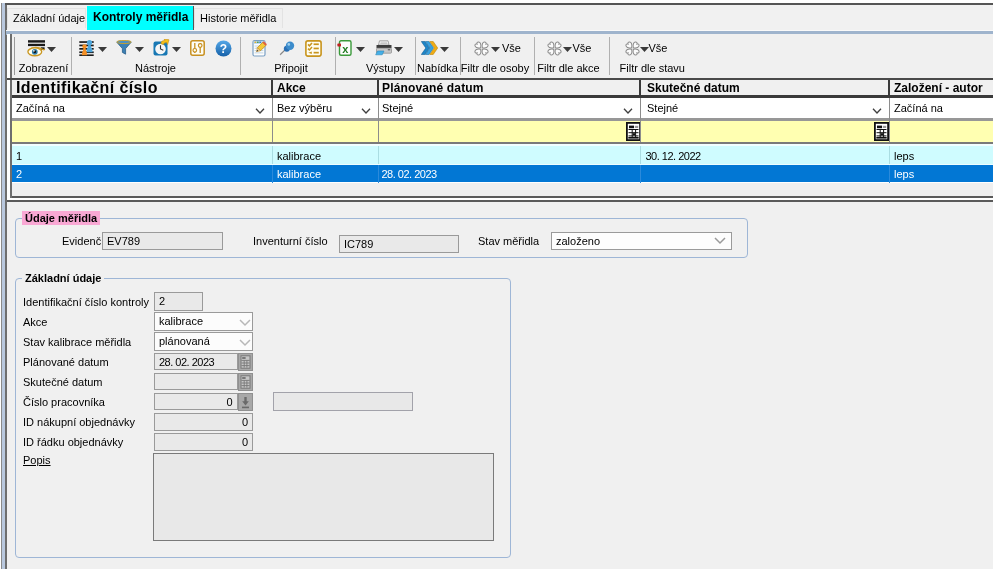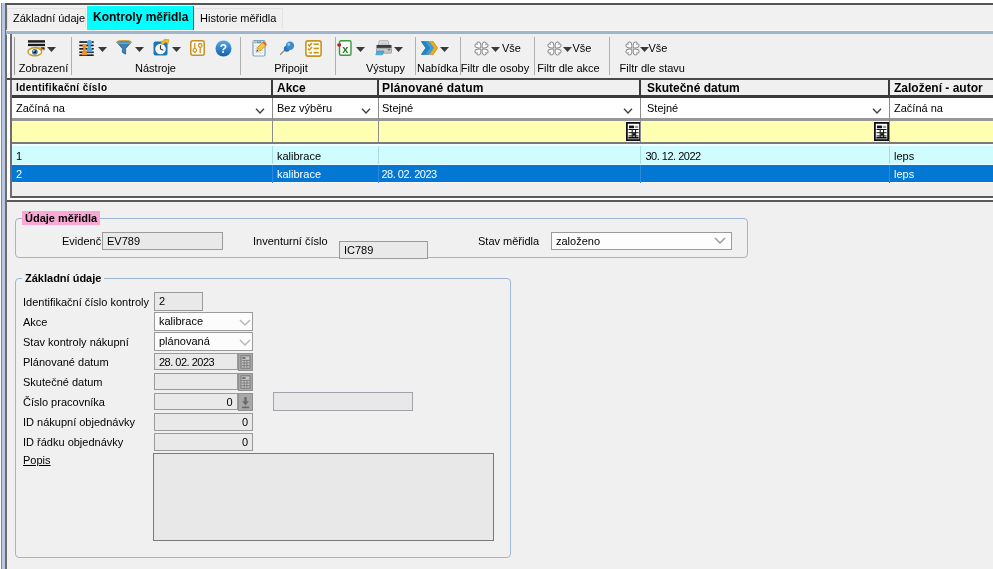--- a/index.html
+++ b/index.html
@@ -231,21 +231,21 @@
   </svg>
 <svg class="abs" style="left:640px;top:47px;" width="9" height="5" viewBox="0 0 9 5">
     <path d="M0 0 H9 L4.5 5 Z" fill="#3a3a3a"></path>
   </svg>
 <div class="lbl" style="left:648.5px;top:41px;">Vše</div>
 
 <div class="abs" style="left:6.5px;top:77.5px;width:986.5px;height:2px;background:#4a4a4a;"></div>
 
 <div class="abs" style="left:12px;top:79.5px;width:981px;height:15.5px;background:#f0f0f0;"></div>
 <div class="abs" style="left:12px;top:95px;width:981px;height:2.5px;background:#3a3a3a;"></div>
-<div class="lbl bold" style="left:16px;top:81px;font-size:10px;letter-spacing:0.4px;">Identifikační číslo</div>
+<div class="lbl bold" style="left:16px;top:81px;font-size:16px;letter-spacing:0.4px;">Identifikační číslo</div>
 <div class="lbl bold" style="left:277px;top:81px;font-size:12px;">Akce</div>
 <div class="lbl bold" style="left:382px;top:81px;font-size:12px;letter-spacing:0.15px;">Plánované datum</div>
 <div class="lbl bold" style="left:647px;top:81px;font-size:12px;">Skutečné datum</div>
 <div class="lbl bold" style="left:894px;top:81px;font-size:12px;">Založení - autor</div>
 <div class="abs" style="left:271px;top:79.5px;width:2px;height:18px;background:#3a3a3a;"></div>
 <div class="abs" style="left:377px;top:79.5px;width:2px;height:18px;background:#3a3a3a;"></div>
 <div class="abs" style="left:639px;top:79.5px;width:2px;height:18px;background:#3a3a3a;"></div>
 <div class="abs" style="left:888px;top:79.5px;width:2px;height:18px;background:#3a3a3a;"></div>
 
 <div class="abs" style="left:12px;top:97.5px;width:981px;height:20.5px;background:#fff;"></div>
@@ -332,40 +332,40 @@
 <div class="abs" style="left:12px;top:196px;width:981px;height:2px;background:#5a5a5a;"></div>
 <div class="abs" style="left:6.5px;top:199.5px;width:986.5px;height:2px;background:#5a5a5a;"></div>
 
 <div class="abs" style="left:6.5px;top:201.5px;width:986.5px;height:367.5px;background:#f0f0f0;"></div>
 
 <div class="abs" style="left:15px;top:217.5px;width:733px;height:40px;border:1px solid #9eb6d6;border-radius:4px;box-sizing:border-box;"></div>
 <div class="lbl bold" style="left:22px;top:211px;background:#f9a8d4;padding:0 3px;">Údaje měřidla</div>
 <div class="lbl" style="left:23px;top:234px;padding-left:39px;">Evidenční číslo</div>
 <div class="inp" style="left:102px;top:231.5px;width:120.5px;height:18px;">EV789</div>
 <div class="lbl" style="left:253px;top:234px;">Inventurní číslo</div>
-<div class="inp" style="left:339px;top:241px;width:89px;height:18px;">IC789</div>
+<div class="inp" style="left:339px;top:235px;width:120px;height:18px;">IC789</div>
 <div class="lbl" style="left:478px;top:234px;">Stav měřidla</div>
 <div class="inp" style="left:551px;top:231.5px;width:181px;height:18px;background:#fdfdfd;border-color:#9a9a9a;">založeno</div>
 <svg class="abs" style="left:713px;top:237px;" width="14" height="8" viewBox="0 0 14 8">
     <path d="M2 1 L7 6 L12 1" stroke="#9a9a9a" stroke-width="1.5" fill="none"></path>
   </svg>
 
 <div class="abs" style="left:15px;top:277.5px;width:495.5px;height:280.5px;border:1px solid #9eb6d6;border-radius:4px;box-sizing:border-box;"></div>
 <div class="lbl bold" style="left:22px;top:271px;background:#f0f0f0;padding:0 3px;">Základní údaje</div>
 
 <div class="lbl" style="left:23px;top:294.5px;text-align:right;">Identifikační číslo kontroly</div>
 <div class="inp" style="left:154px;top:292px;width:49px;height:18.5px;">2</div>
 
 <div class="lbl" style="left:23px;top:314.5px;">Akce</div>
 <div class="inp" style="left:154px;top:312px;width:99px;height:19px;background:#fcfcfc;border-color:#9a9a9a;">kalibrace</div>
 <svg class="abs" style="left:238px;top:318.5px;" width="14" height="8" viewBox="0 0 14 8">
     <path d="M2 1 L7 6 L12 1" stroke="#b8b8b8" stroke-width="1.5" fill="none"></path>
   </svg>
 
-<div class="lbl" style="left:23px;top:334.5px;">Stav kontroly nákupní</div>
+<div class="lbl" style="left:23px;top:334.5px;">Stav kalibrace měřidla</div>
 <div class="inp" style="left:154px;top:332.3px;width:99px;height:19px;background:#fcfcfc;border-color:#9a9a9a;">plánovaná</div>
 <svg class="abs" style="left:238px;top:338.5px;" width="14" height="8" viewBox="0 0 14 8">
     <path d="M2 1 L7 6 L12 1" stroke="#b8b8b8" stroke-width="1.5" fill="none"></path>
   </svg>
 
 <div class="lbl" style="left:23px;top:354.5px;">Plánované datum</div>
 <div class="inp" style="left:154px;top:352.5px;width:83.5px;height:17.8px;letter-spacing:-0.5px;">28. 02. 2023</div>
 <svg class="abs" style="left:238px;top:352.5px;" width="15" height="18" viewBox="0 0 15 18">
   <rect x="0.5" y="0.5" width="14" height="17" fill="#a8a8a8" stroke="#909090" stroke-width="1"></rect>
   <rect x="3" y="2.8" width="9" height="12.4" fill="#c6c6c6" stroke="#787878" stroke-width="1"></rect>

